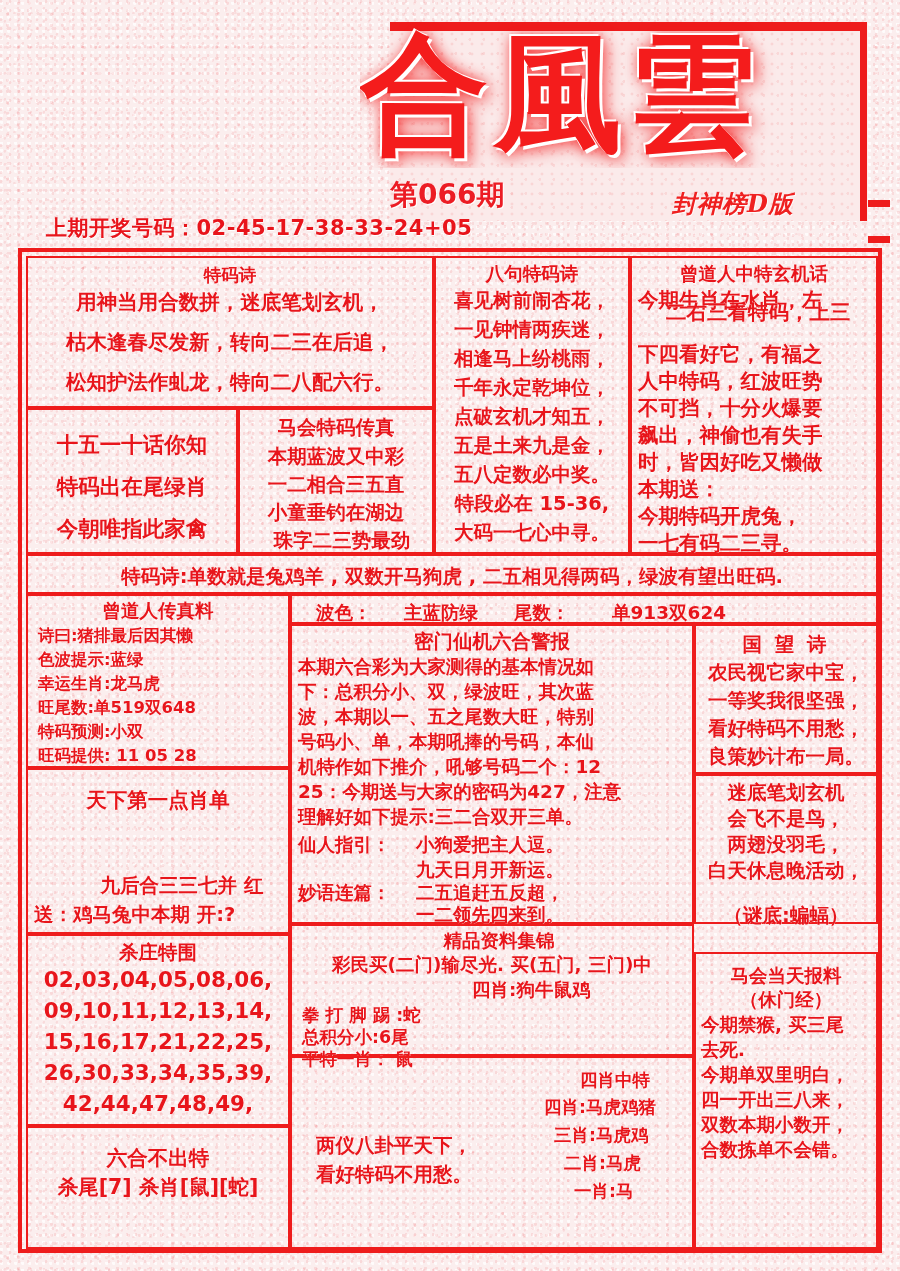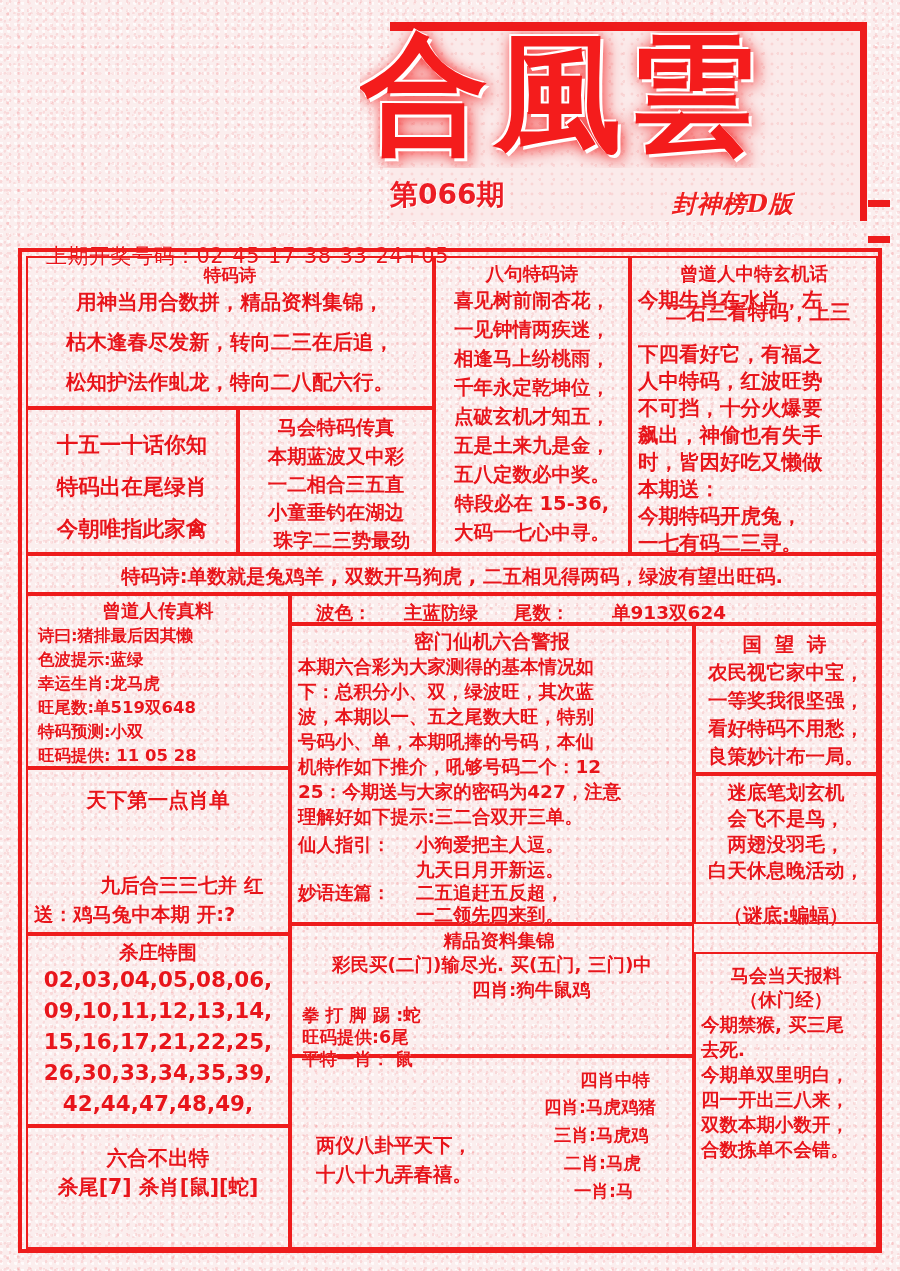--- a/index.html
+++ b/index.html
@@ -58,24 +58,23 @@
   }
   .edition{
     position:absolute;left:672px;top:188px;
     font-family:"DejaVu Serif","Liberation Serif",serif;
     font-weight:bold;font-style:italic;font-size:24px;
     color:#ef2020;letter-spacing:1px;
     text-shadow:1px 1px 1px rgba(255,255,255,.9);
   }
   .lastdraw{
     position:absolute;left:46px;top:214px;
-    font-weight:normal;font-size:21px;color:#e8141b;
+    font-weight:bold;font-size:21px;color:#e8141b;
     letter-spacing:.5px;
     text-shadow:.5px .5px 0 #fff;
-    margin-top:28px;
   }
   .tick{position:absolute;right:10px;width:22px;height:7px;background:#ee1c1c;}
 
   
   .frame{
     position:absolute;left:18px;top:248px;width:864px;height:1005px;
     border:4px solid #ee1c1c;box-sizing:border-box;
   }
   .cell{position:absolute;box-sizing:border-box;border:2px solid #ee1c1c;}
   .inner{position:absolute;box-sizing:border-box;}
@@ -109,21 +108,21 @@
     <div class="edition">封神榜D版</div>
     <div class="tick" style="top:200px;"></div>
     <div class="tick" style="top:236px;"></div>
     <div class="lastdraw">上期开奖号码：02-45-17-38-33-24+05</div>
   </div>
 
   <div class="frame">
 
     <div class="cell" style="left:4px;top:4px;width:408px;height:152px;">
       <div class="inner t ctr f17 hd" style="left:0;top:5px;width:100%;">特码诗</div>
-      <div class="inner t ctr f20" style="left:0;top:30px;width:100%;">用神当用合数拼，精品资料集锦，</div>
+      <div class="inner t ctr f20" style="left:0;top:30px;width:100%;">用神当用合数拼，迷底笔划玄机，</div>
       <div class="inner t ctr f20" style="left:0;top:70px;width:100%;">枯木逢春尽发新，转向二三在后追，</div>
       <div class="inner t ctr f20" style="left:0;top:110px;width:100%;">松知护法作虬龙，特向二八配六行。</div>
     </div>
 
     <div class="cell" style="left:412px;top:4px;width:196px;height:298px;">
       <div class="inner t ctr f18 hd" style="left:0;top:3px;width:100%;">八句特码诗</div>
       <div class="inner t ctr f19" style="left:0;top:29px;width:100%;">喜见树前闹杏花，</div>
       <div class="inner t ctr f19" style="left:0;top:58px;width:100%;">一见钟情两疾迷，</div>
       <div class="inner t ctr f19" style="left:0;top:87px;width:100%;">相逢马上纷桃雨，</div>
       <div class="inner t ctr f19" style="left:0;top:116px;width:100%;">千年永定乾坤位，</div>
@@ -230,38 +229,38 @@
       <div class="inner t ctr f21" style="left:0;top:91px;width:100%;">15,16,17,21,22,25,</div>
       <div class="inner t ctr f21" style="left:0;top:122px;width:100%;">26,30,33,34,35,39,</div>
       <div class="inner t ctr f21" style="left:0;top:153px;width:100%;">42,44,47,48,49,</div>
     </div>
 
     <div class="cell" style="left:268px;top:672px;width:404px;height:132px;">
       <div class="inner t ctr f18 hd" style="left:0;top:2px;width:100%;padding-left:14px;">精品资料集锦</div>
       <div class="inner t ctr f18" style="left:0;top:26px;width:100%;">彩民买(二门)输尽光. 买(五门, 三门)中</div>
       <div class="inner t f18" style="left:180px;top:51px;">四肖:狗牛鼠鸡</div>
       <div class="inner t f17" style="left:10px;top:77px;">拳 打 脚 踢 :蛇</div>
-      <div class="inner t f17" style="left:10px;top:99px;">旺码提供:6尾</div>
+      <div class="inner t f17" style="left:10px;top:99px;">总积分小:6尾</div>
       <div class="inner t f17" style="left:10px;top:121px;">平特一肖： 鼠</div>
     </div>
 
     <div class="cell" style="left:672px;top:700px;width:184px;height:297px;">
       <div class="inner t ctr f18 hd" style="left:0;top:9px;width:100%;">马会当天报料</div>
       <div class="inner t ctr f18" style="left:0;top:33px;width:100%;">（休门经）</div>
       <div class="inner t f18" style="left:5px;top:58px;">今期禁猴, 买三尾</div>
       <div class="inner t f18" style="left:5px;top:83px;">去死.</div>
       <div class="inner t f18" style="left:5px;top:108px;">今期单双里明白，</div>
       <div class="inner t f18" style="left:5px;top:133px;">四一开出三八来，</div>
       <div class="inner t f18" style="left:5px;top:158px;">双数本期小数开，</div>
       <div class="inner t f18" style="left:5px;top:183px;">合数拣单不会错。</div>
     </div>
 
     <div class="cell" style="left:268px;top:804px;width:404px;height:193px;">
       <div class="inner t f19" style="left:24px;top:74px;">两仪八卦平天下，</div>
-      <div class="inner t f19" style="left:24px;top:103px;">十八十九弄春禧。</div>
+      <div class="inner t f19" style="left:24px;top:103px;">看好特码不用愁。</div>
       <div class="inner t f17 hd" style="left:288px;top:10px;">四肖中特</div>
       <div class="inner t f17" style="left:252px;top:37px;">四肖:马虎鸡猪</div>
       <div class="inner t f17" style="left:262px;top:65px;">三肖:马虎鸡</div>
       <div class="inner t f17" style="left:272px;top:93px;">二肖:马虎</div>
       <div class="inner t f17" style="left:282px;top:121px;">一肖:马</div>
     </div>
 
     <div class="cell" style="left:4px;top:874px;width:264px;height:123px;">
       <div class="inner t ctr f20 hd" style="left:0;top:16px;width:100%;">六合不出特</div>
       <div class="inner t ctr f20" style="left:0;top:45px;width:100%;">杀尾[7]  杀肖[鼠][蛇]</div>

